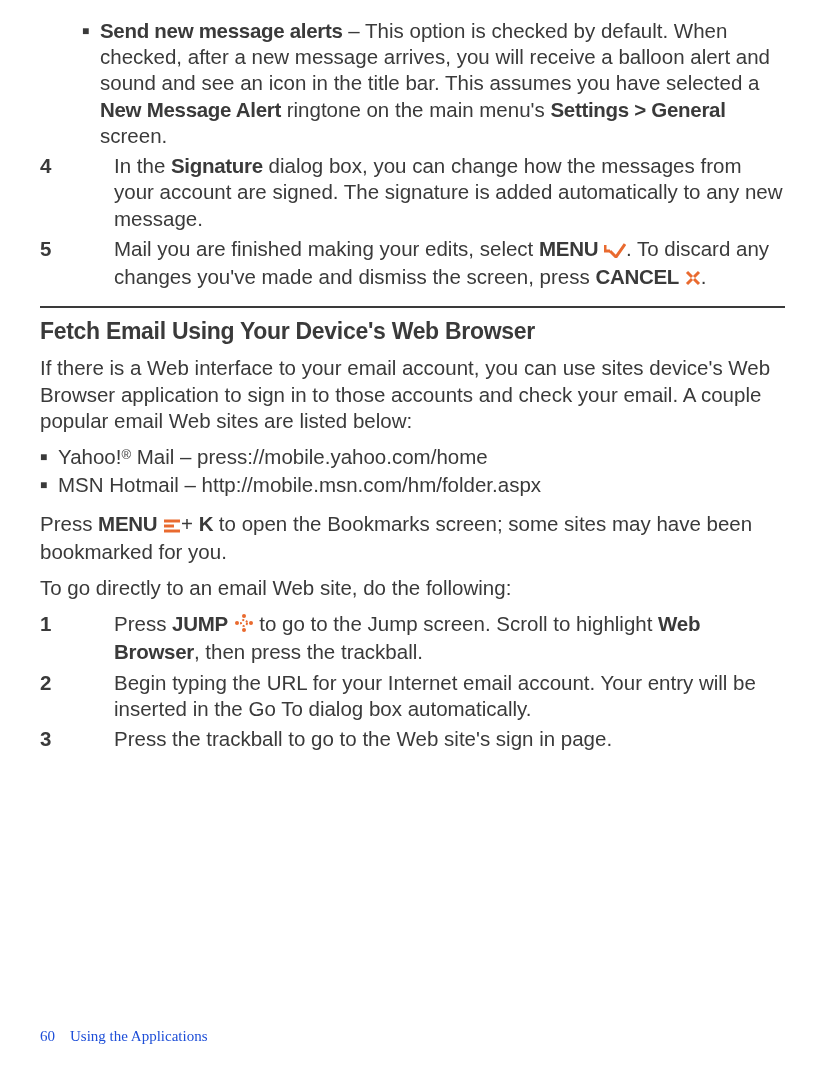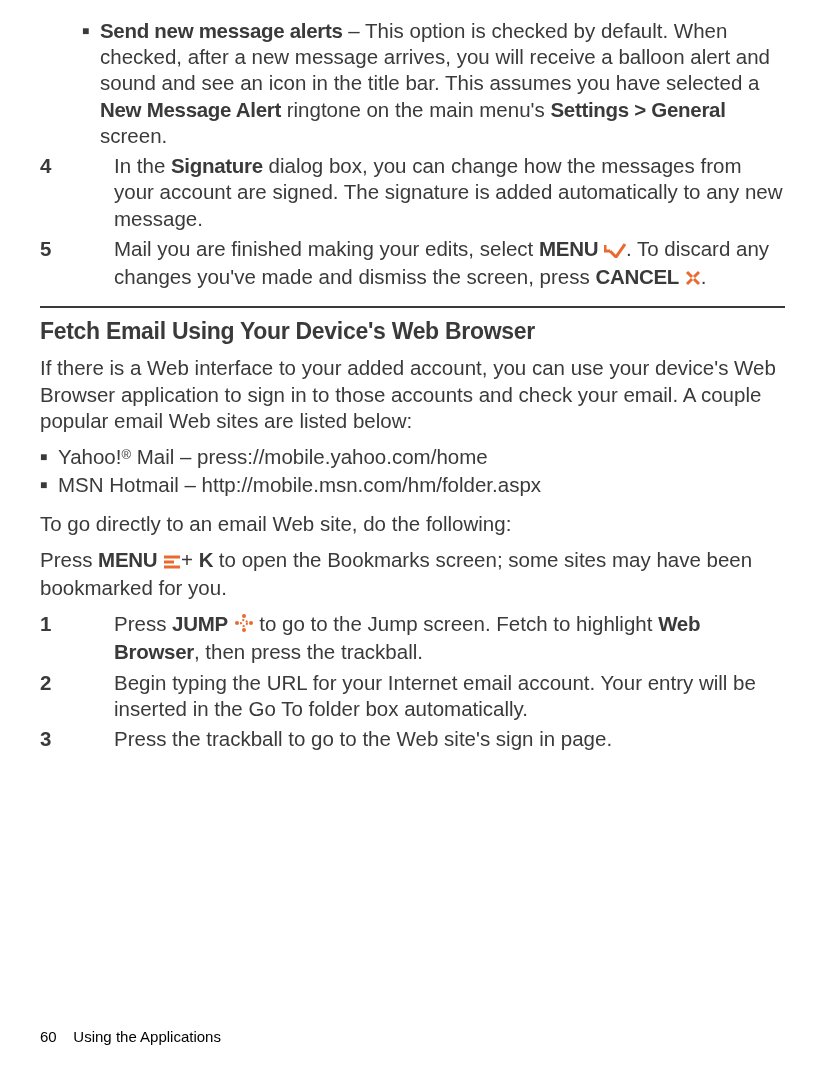--- a/index.html
+++ b/index.html
@@ -81,21 +81,22 @@
     .icon-svg {
       display: inline-block;
       vertical-align: -2px;
     }
     .icon-orange { color: #e96a2f; }
     .footer {
       position: absolute;
       bottom: 28px;
       left: 40px;
       font-size: 15px;
-      color: #000000;
+      color: #1d4ed8;
+      font-family: Liberation Serif, serif;
     }
     .reg { font-size: 13px; vertical-align: 5px; }
   </style>
 </head>
 <body>
 
 <div class="page">
 
   <div class="sub-bullet">
     <div class="marker">■</div>
@@ -122,62 +123,62 @@
       <span class="icon-svg icon-orange"><svg width="16" height="16" viewBox="0 0 16 16">
             <path d="M2 2 L7 7 M9 9 L14 14 M14 2 L9 7 M7 9 L2 14" stroke="currentColor" stroke-width="3"></path>
           </svg></span><span>.</span>
     </div>
   </div>
 
   <hr class="hr">
 
   <div class="section-title">Fetch Email Using Your Device's Web Browser</div>
 
-  <div class="para">If there is a Web interface to your added account, you can use your device's Web Browser application to sign in to those accounts and check your email. A couple popular email Web sites are listed below:</div>
+  <div class="para">If there is a Web interface to your email account, you can use sites device's Web Browser application to sign in to those accounts and check your email. A couple popular email Web sites are listed below:</div>
 
   <div class="bullet">
     <div class="marker">■</div>
     <div class="content">
       <span>Yahoo!</span><span class="reg">®</span><span>  Mail  – press://mobile.yahoo.com/home</span>
     </div>
   </div>
 
   <div class="bullet" style="margin-bottom:12px">
     <div class="marker">■</div>
     <div class="content">MSN Hotmail – http://mobile.msn.com/hm/folder.aspx</div>
   </div>
 
-  <div class="para">To go directly to an email Web site, do the following:</div>
-
   <div class="para">
     <span>Press </span><span class="b condensed">MENU</span>
     <span class="icon-svg icon-orange"><svg width="18" height="14" viewBox="0 0 18 14">
           <line x1="1" y1="2" x2="17" y2="2" stroke="currentColor" stroke-width="3"></line>
           <line x1="1" y1="7" x2="11" y2="7" stroke="currentColor" stroke-width="3"></line>
           <line x1="1" y1="12" x2="17" y2="12" stroke="currentColor" stroke-width="3"></line>
         </svg></span><span>+ </span><span class="b condensed">K</span><span> to open the Bookmarks screen; some sites may have been bookmarked for you.</span>
   </div>
+
+  <div class="para">To go directly to an email Web site, do the following:</div>
 
   <div class="num-item">
     <div class="num">1</div>
     <div class="content">
       <span>Press </span><span class="b condensed">JUMP</span>
       <span class="icon-svg icon-orange"><svg width="20" height="20" viewBox="0 0 20 20">
             <circle cx="10" cy="10" r="3" fill="none" stroke="currentColor" stroke-width="2" stroke-dasharray="2 2"></circle>
             <circle cx="10" cy="3" r="2" fill="currentColor"></circle>
             <circle cx="10" cy="17" r="2" fill="currentColor"></circle>
             <circle cx="3" cy="10" r="2" fill="currentColor"></circle>
             <circle cx="17" cy="10" r="2" fill="currentColor"></circle>
-          </svg></span><span> to go to the Jump screen. Fetch to highlight </span><span class="b condensed">Web Browser</span><span>, then press the trackball.</span>
+          </svg></span><span> to go to the Jump screen. Scroll to highlight </span><span class="b condensed">Web Browser</span><span>, then press the trackball.</span>
     </div>
   </div>
 
   <div class="num-item">
     <div class="num">2</div>
-    <div class="content">Begin typing the URL for your Internet email account. Your entry will be inserted in the Go To folder box automatically.</div>
+    <div class="content">Begin typing the URL for your Internet email account. Your entry will be inserted in the Go To dialog box automatically.</div>
   </div>
 
   <div class="num-item">
     <div class="num">3</div>
     <div class="content">Press the trackball to go to the Web site's sign in page.</div>
   </div>
 
   <div class="footer">
     <span>60</span>&nbsp;&nbsp;&nbsp;&nbsp;<span>Using the Applications</span>
   </div>

